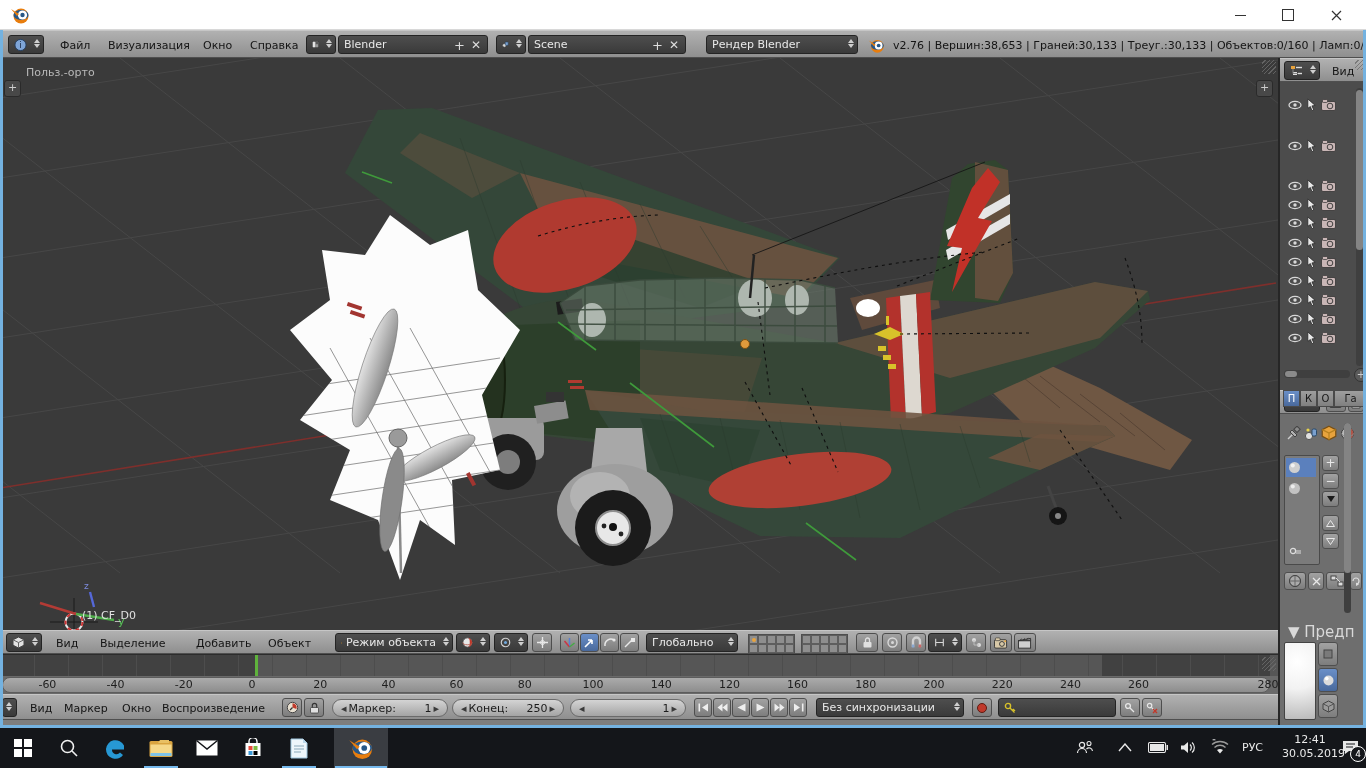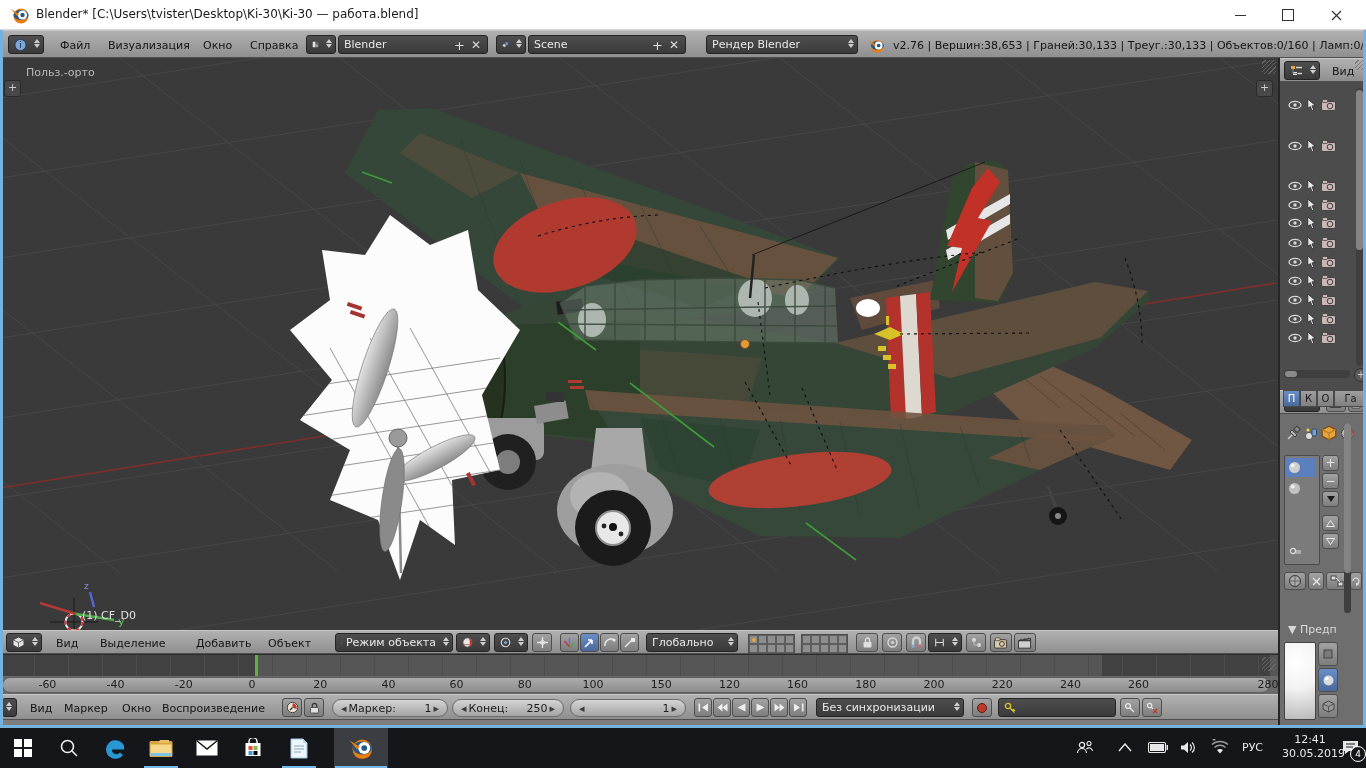--- a/index.html
+++ b/index.html
@@ -56,21 +56,21 @@
   .rightcol{position:absolute;left:1278px;top:58px;width:88px;height:667px;background:#6e6e6e;border-left:2px solid #262626;box-sizing:border-box;}
   .outliner{position:absolute;left:0;top:0;width:86px;height:332px;background:#4c4c4c;}
   .o-row{position:absolute;left:0;width:86px;height:17px;display:flex;align-items:center;}
   .o-row svg{margin-right:4px;}
   .vscroll{position:absolute;width:7px;background:#3f3f3f;border-radius:4px;}
   .vthumb{position:absolute;left:0;width:7px;background:#848484;border-radius:4px;}
   .props{position:absolute;left:0;top:332px;width:86px;height:335px;background:#6e6e6e;}
   .typebtn{position:absolute;top:0;height:17px;width:17px;background:linear-gradient(#9e9e9e,#808080);
            border:1px solid #4a4a4a;box-sizing:border-box;color:#191919;font-size:10px;display:flex;align-items:center;justify-content:center;}
   .typebtn.on{background:linear-gradient(#6a8fc8,#49699c);color:#fff;}
-  .panelhdr{position:absolute;font-size:11px;color:#d9d9d9;}
+  .panelhdr{position:absolute;font-size:15px;color:#d9d9d9;}
   .matpreview{position:absolute;background:radial-gradient(circle at 40% 25%,#ffffff 0%,#f2f2f2 45%,#b9b9b9 100%);
               border:1px solid #444;border-radius:2px;}
   .slotbox{position:absolute;background:#7b7b7b;border:1px solid #4a4a4a;border-radius:2px;}
   .slotitem{position:absolute;left:1px;width:30px;height:19px;display:flex;align-items:center;padding-left:2px;box-sizing:border-box;}
   .slotitem.sel{background:#5b80bd;}
 
   
   .taskbar{position:absolute;left:0;top:728px;width:1366px;height:40px;background:#14161a;z-index:60;}
   .tb-item{position:absolute;top:0;width:46px;height:40px;display:flex;align-items:center;justify-content:center;}
   .tb-item.active{background:#3a3d42;}
@@ -87,21 +87,20 @@
 <div class="screen">
 
   <div class="titlebar">
     <svg class="abs" style="left:10px;top:5px" width="20" height="20" viewBox="0 0 20 20">
       <circle cx="11" cy="11" r="7.5" fill="#e87d0d"></circle>
       <ellipse cx="11" cy="10" rx="7.5" ry="5" fill="#265787"></ellipse>
       <circle cx="12.5" cy="10" r="4.6" fill="#fff"></circle>
       <circle cx="12.5" cy="10" r="2.2" fill="#265787"></circle>
       <path d="M1,4 L9,9 L7,11 Z" fill="#e87d0d"></path>
     </svg>
-    <span class="title">Blender* [C:\Users\tvister\Desktop\Ki-30\Ki-30 — работа.blend]</span>
     <div class="wbtn" style="left:1218px">
         <div class="min-glyph"></div>
       </div>
     <div class="wbtn" style="left:1266px">
         <div class="max-glyph"></div>
       </div>
     <div class="wbtn" style="left:1314px">
       <svg width="11" height="11" viewBox="0 0 11 11">
           <path d="M1,1 L10,10 M10,1 L1,10" stroke="#333" stroke-width="1.2"></path>
         </svg>
@@ -532,21 +531,21 @@
     <div class="rulerpill"></div>
   <span class="tick" style="left: 47.4px;">-60</span>
       <span class="tick" style="left: 115.6px;">-40</span>
       <span class="tick" style="left: 183.8px;">-20</span>
       <span class="tick" style="left: 252px;">0</span>
       <span class="tick" style="left: 320.2px;">20</span>
       <span class="tick" style="left: 388.4px;">40</span>
       <span class="tick" style="left: 456.6px;">60</span>
       <span class="tick" style="left: 524.8px;">80</span>
       <span class="tick" style="left: 593px;">100</span>
-      <span class="tick" style="left: 661.2px;">150</span>
+      <span class="tick" style="left: 661.2px;">140</span>
       <span class="tick" style="left: 729.4px;">120</span>
       <span class="tick" style="left: 797.6px;">160</span>
       <span class="tick" style="left: 865.8px;">180</span>
       <span class="tick" style="left: 934px;">200</span>
       <span class="tick" style="left: 1002.2px;">220</span>
       <span class="tick" style="left: 1070.4px;">240</span>
       <span class="tick" style="left: 1138.6px;">260</span>
       <span class="tick" style="left: 1268px;">280</span>
     </div>
 

